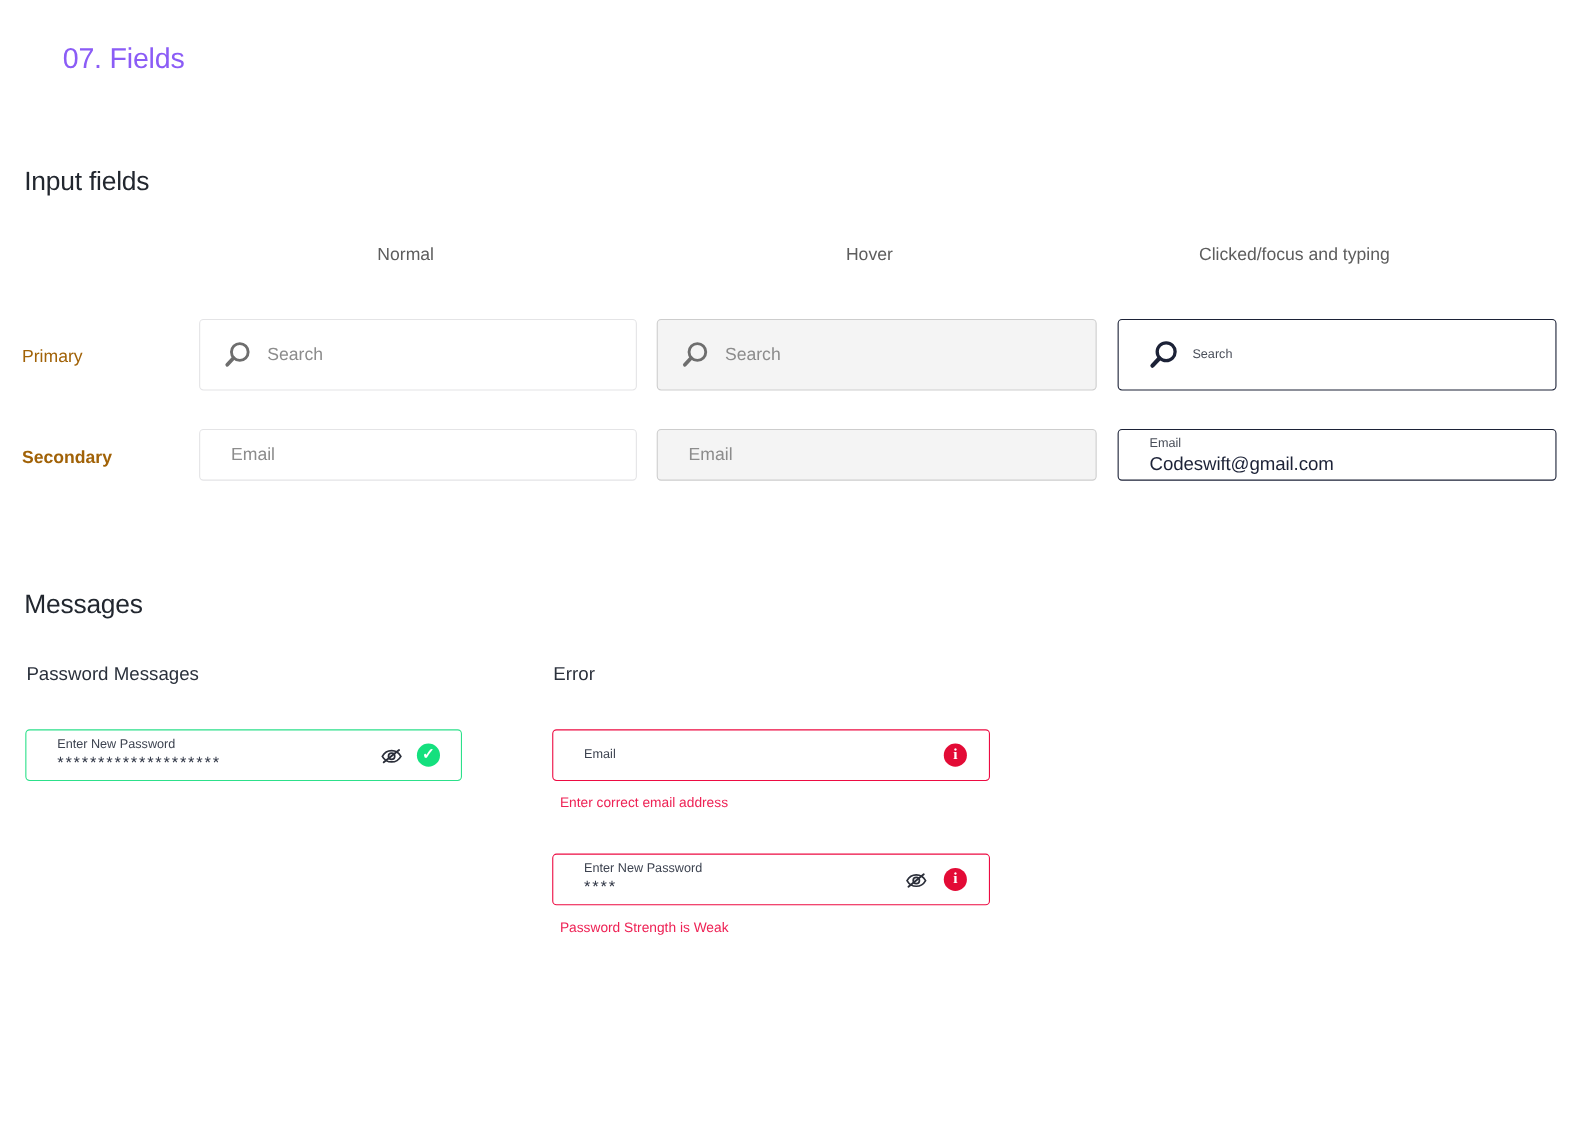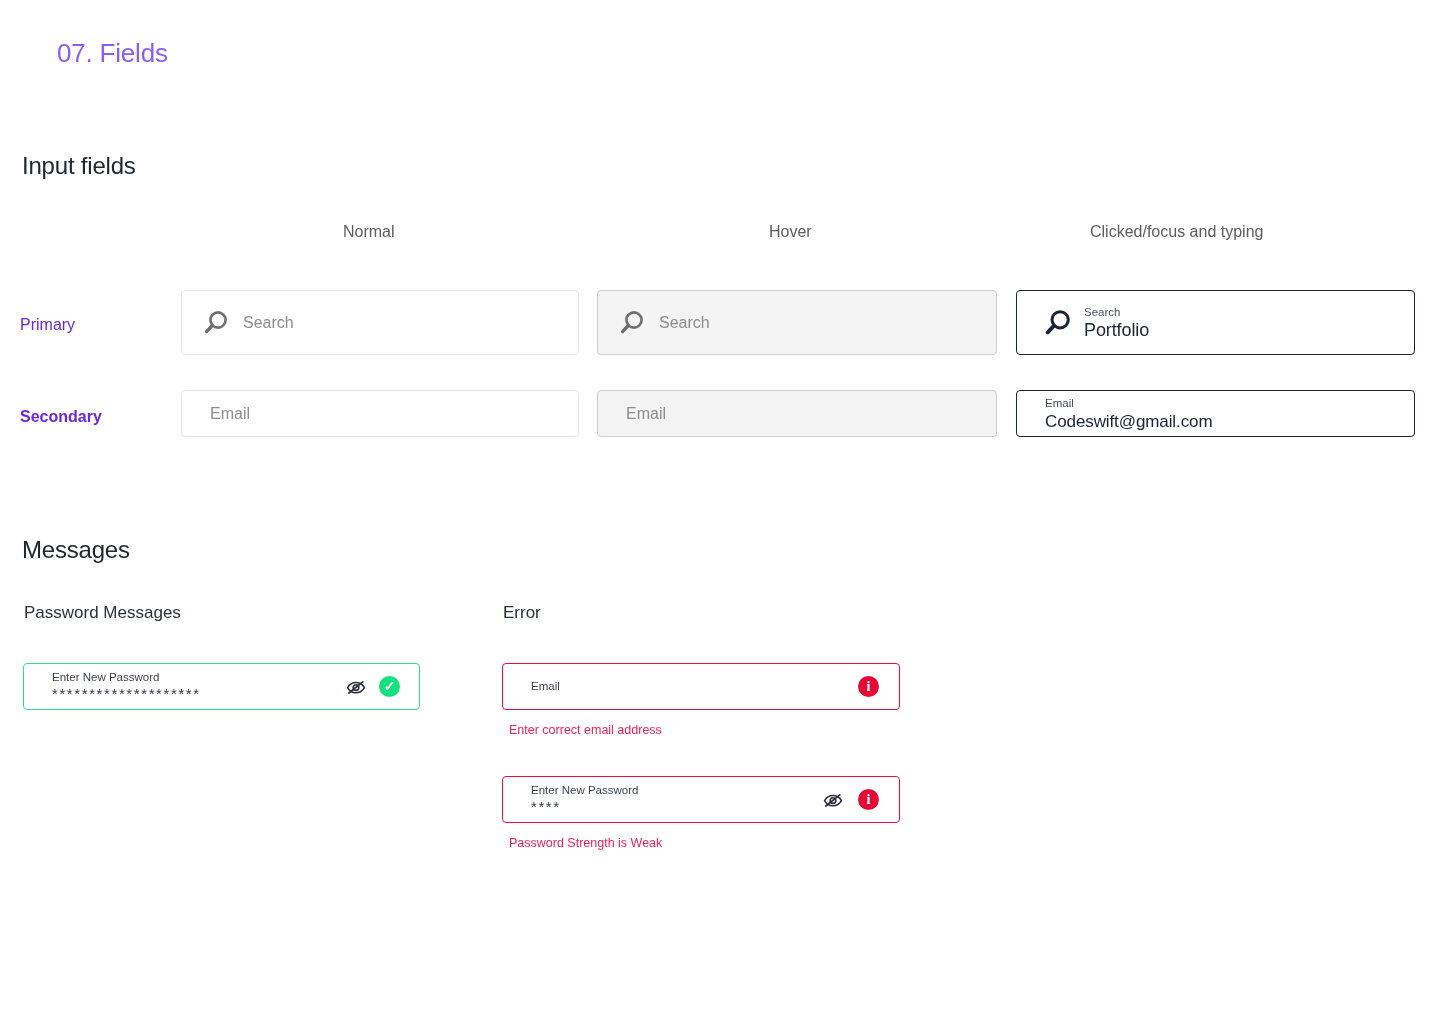--- a/index.html
+++ b/index.html
@@ -41,21 +41,21 @@
     position:absolute;top:223px;
     font-size:16px;color:#5d5d5d;font-weight:400;
   }
   .col-head.c1{left:343px;}
   .col-head.c2{left:769px;}
   .col-head.c3{left:1090px;}
 
   
   .row-label{
     position:absolute;left:20px;
-    font-size:16px;color:#6d28d9;font-weight:400;
+    font-size:16px;color:#a16207;font-weight:400;
   }
   .row-label.r1{top:316px;}
   .row-label.r2{top:408px;font-weight:bold;}
 
   
   .field{
     position:absolute;
     display:flex;align-items:center;
     background:#ffffff;
     border:1px solid #e4e4e6;
@@ -192,21 +192,20 @@
 
 <div class="field tall focus f-p-focus">
   <span class="icon-wrap lead focus-ic">
     <svg width="30" height="30" viewBox="0 0 28 28" aria-hidden="true">
       <circle cx="16" cy="11" r="7.6" fill="none" stroke="#1c2237" stroke-width="2.8"></circle>
       <line x1="10.3" y1="16.5" x2="4.4" y2="22.8" stroke="#1c2237" stroke-width="3.6" stroke-linecap="round"></line>
     </svg>
   </span>
   <span class="text-col">
     <span class="mini-label">Search</span>
-    <span class="value big">Portfolio</span>
   </span>
 </div>
 
 <div class="field short f-s-normal">
   <span class="text-col padded">
     <span class="placeholder">Email</span>
   </span>
 </div>
 
 <div class="field short hover f-s-hover">

